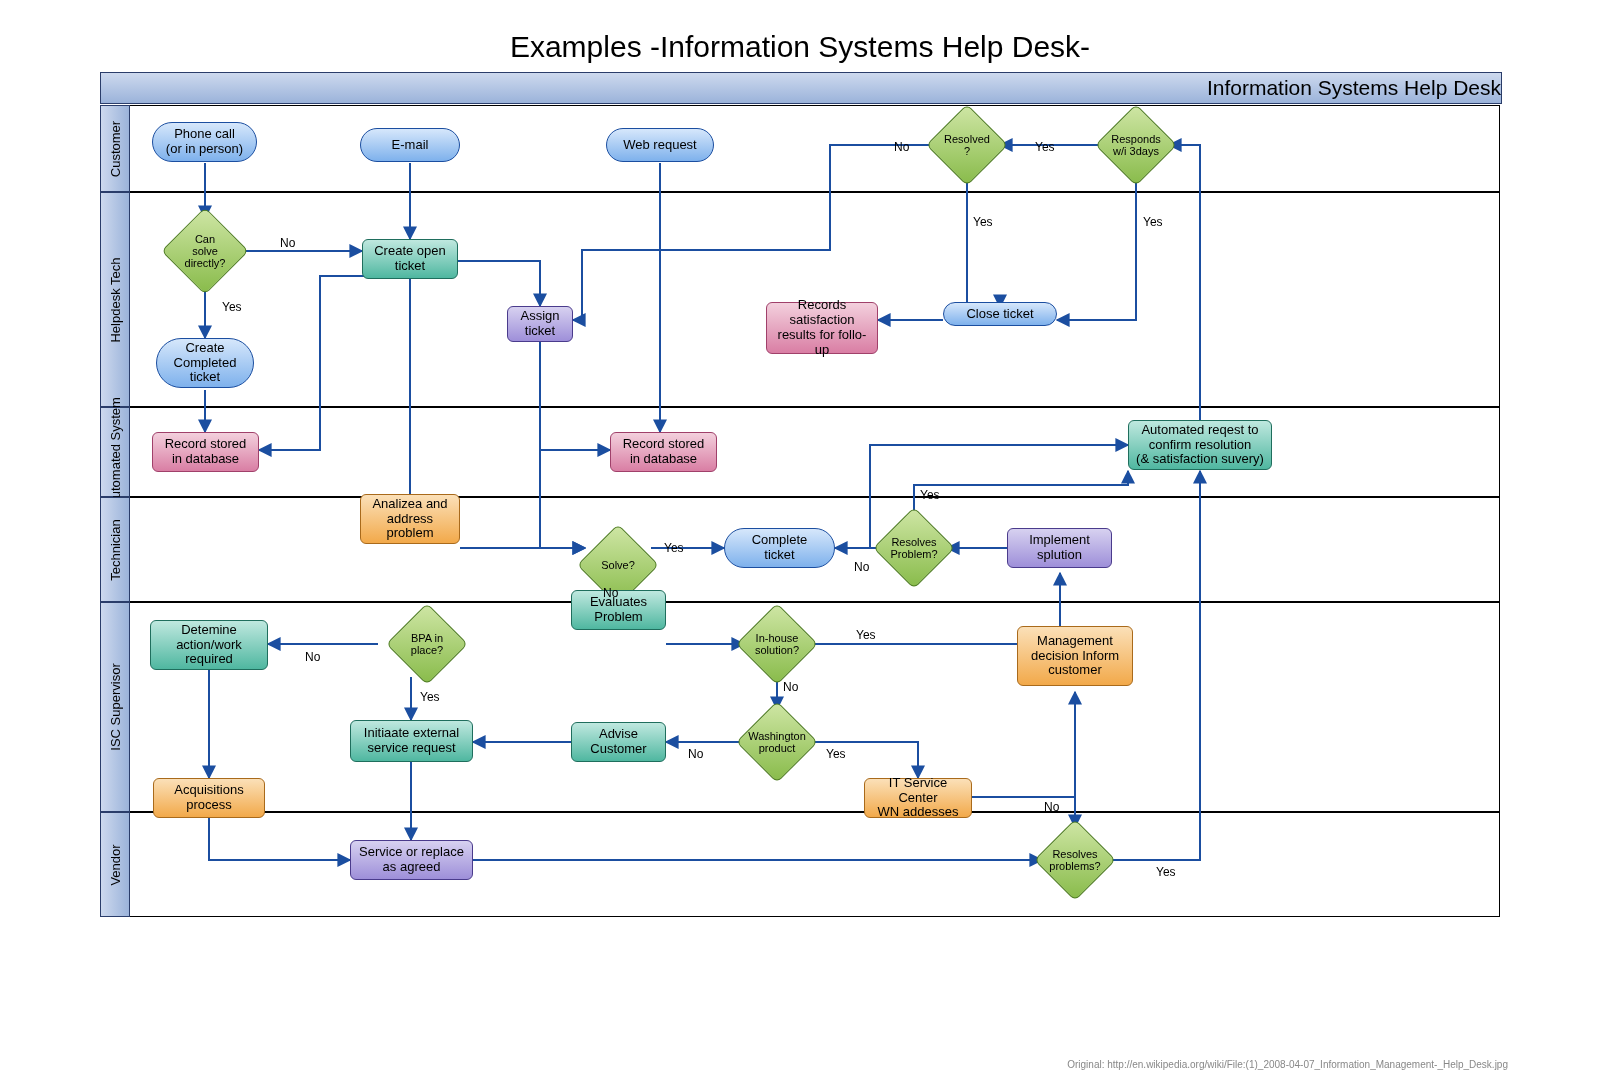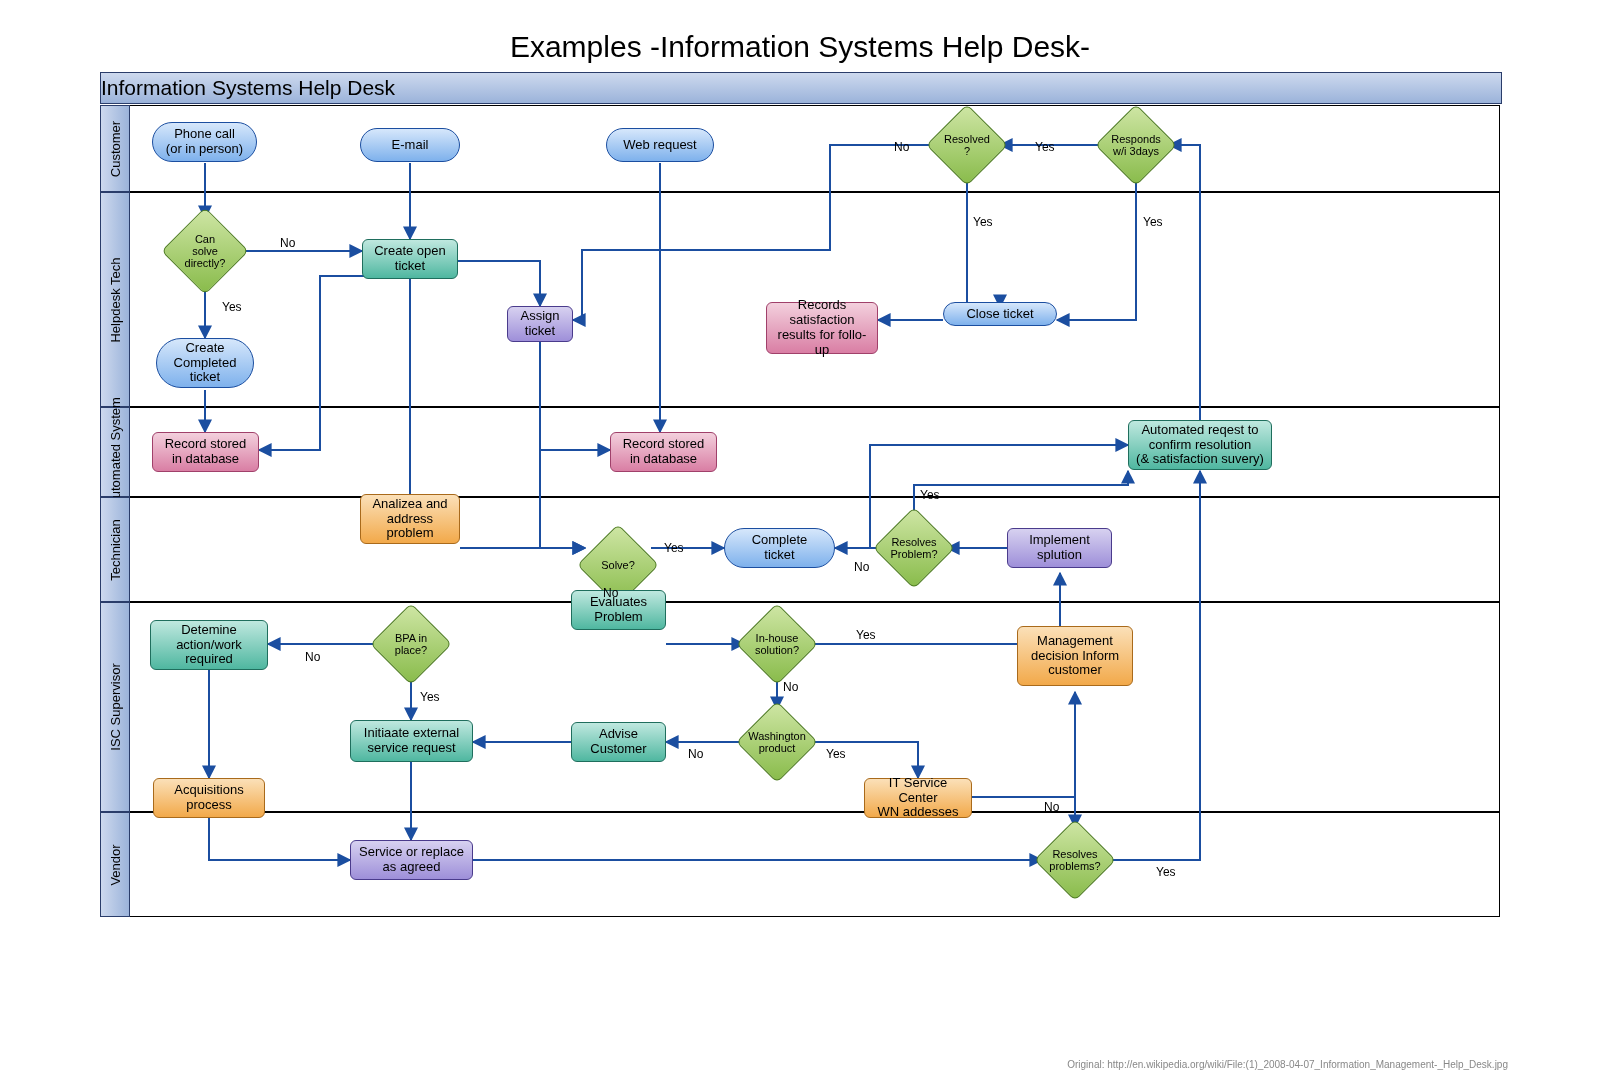--- a/index.html
+++ b/index.html
@@ -1,20 +1,20 @@
 <!DOCTYPE html>
 <html><head>
 <meta charset="utf-8">
 <style>
   html,body{margin:0;padding:0;background:#fff;font-family:Arial,Helvetica,sans-serif}
   .page{width:1600px;height:1076px;position:relative}
   .title{position:absolute;left:0;right:0;top:30px;text-align:center;font-size:30px;color:#000}
   .banner{position:absolute;left:100px;top:72px;width:1400px;height:30px;
           background:linear-gradient(#cdd9ee,#9bb3da);border:1px solid #2a3d6a;
-          text-align:left;font-size:21px;line-height:30px;color:#000}
+          text-align:right;font-size:21px;line-height:30px;color:#000}
   .lane-frame{position:absolute;left:100px;width:1400px;border:1px solid #000;box-sizing:border-box}
   .lane-label{position:absolute;left:100px;width:30px;background:linear-gradient(90deg,#cdd9ee,#9bb3da);
               border:1px solid #2a3d6a;box-sizing:border-box}
   .lane-label span{position:absolute;left:50%;top:50%;transform:translate(-50%,-50%) rotate(-90deg);
                    white-space:nowrap;font-size:13px;color:#000}
   .node{position:absolute;box-sizing:border-box;text-align:center;display:flex;
         align-items:center;justify-content:center;font-size:13px;line-height:1.15;padding:4px;color:#000}
   .pill{border-radius:999px;border:1px solid #1b4ea0}
   .rect{border-radius:6px;border:1px solid rgba(0,0,0,.4)}
   .blue{background:linear-gradient(#d6e7fb,#7eb1ec);border-color:#1b4ea0}
@@ -184,21 +184,21 @@
       <div class="lbl">Solve?</div>
     </div>
 <div class="node pill blue" style="left:724px;top:528px;width:111px;height:40px">Complete<br>ticket</div>
 <div class="diamond" style="left:885px;top:519px;width:58px;height:58px">
       <div class="shape"></div>
       <div class="lbl">Resolves<br>Problem?</div>
     </div>
 <div class="node rect purple" style="left:1007px;top:528px;width:105px;height:40px">Implement<br>splution</div>
 
 <div class="node rect teal" style="left:150px;top:620px;width:118px;height:50px">Detemine<br>action/work<br>required</div>
-<div class="diamond" style="left:382px;top:615px;width:58px;height:58px">
+<div class="diamond" style="left:398px;top:615px;width:58px;height:58px">
       <div class="shape"></div>
       <div class="lbl">BPA in<br>place?</div>
     </div>
 <div class="node rect teal" style="left:571px;top:590px;width:95px;height:40px">Evaluates<br>Problem</div>
 <div class="diamond" style="left:748px;top:615px;width:58px;height:58px">
       <div class="shape"></div>
       <div class="lbl">In-house<br>solution?</div>
     </div>
 <div class="node rect orange" style="left:1017px;top:626px;width:116px;height:60px">Management<br>decision Inform<br>customer</div>
 <div class="node rect teal" style="left:350px;top:720px;width:123px;height:42px">Initiaate external<br>service request</div>

